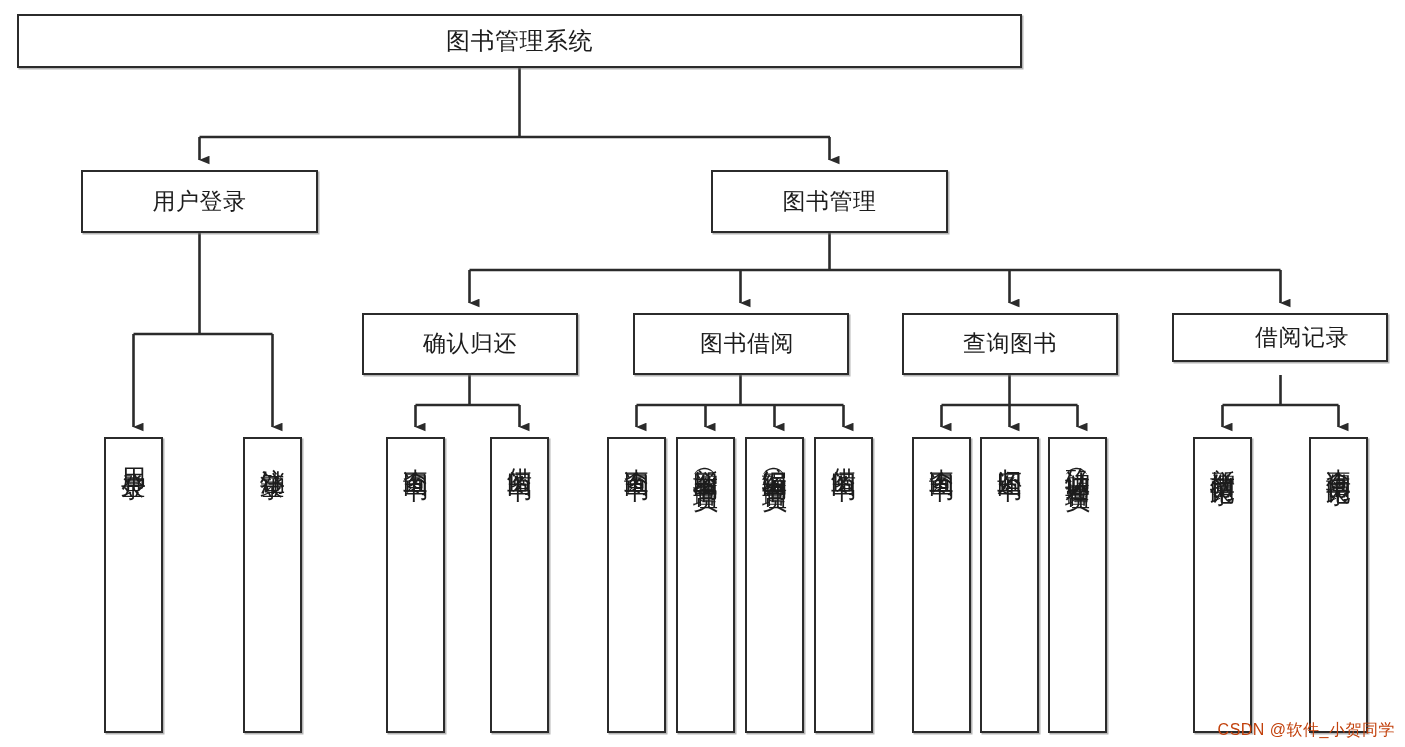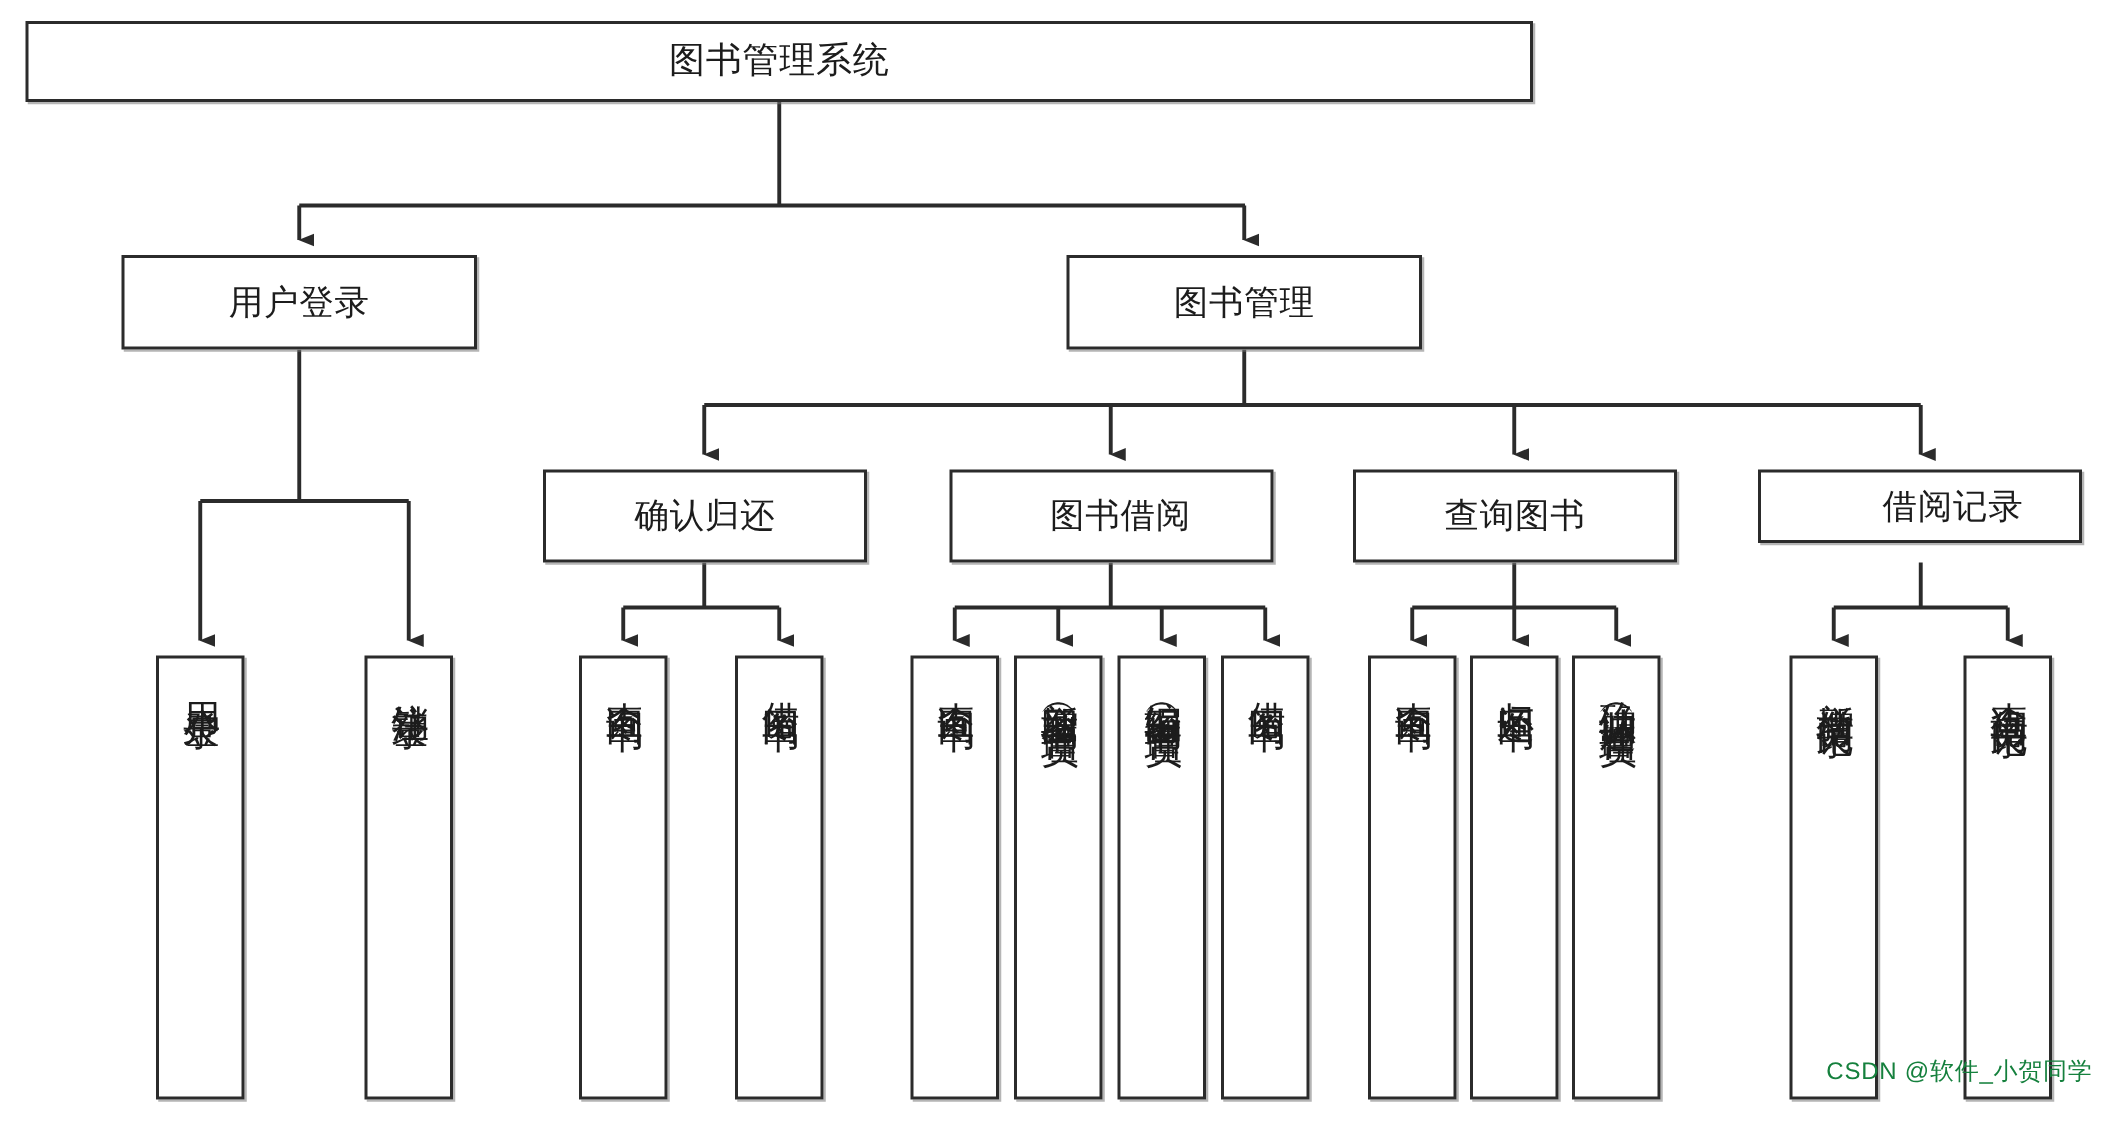--- a/index.html
+++ b/index.html
@@ -59,23 +59,23 @@
     writing-mode: vertical-rl;
     text-orientation: upright;
     font-size: 25px;
     letter-spacing: 3px;
     line-height: 1;
     white-space: nowrap;
   }
   #watermark {
     position: absolute;
     right: 10px;
-    bottom: 22px;
+    bottom: 6px;
     font-size: 16px;
-    color: #15803d;
+    color: #c2410c;
     letter-spacing: 0.5px;
     z-index: 5;
     white-space: nowrap;
   }
 </style>
 </head>
 <body>
 
 <div id="diagram-canvas">
 

